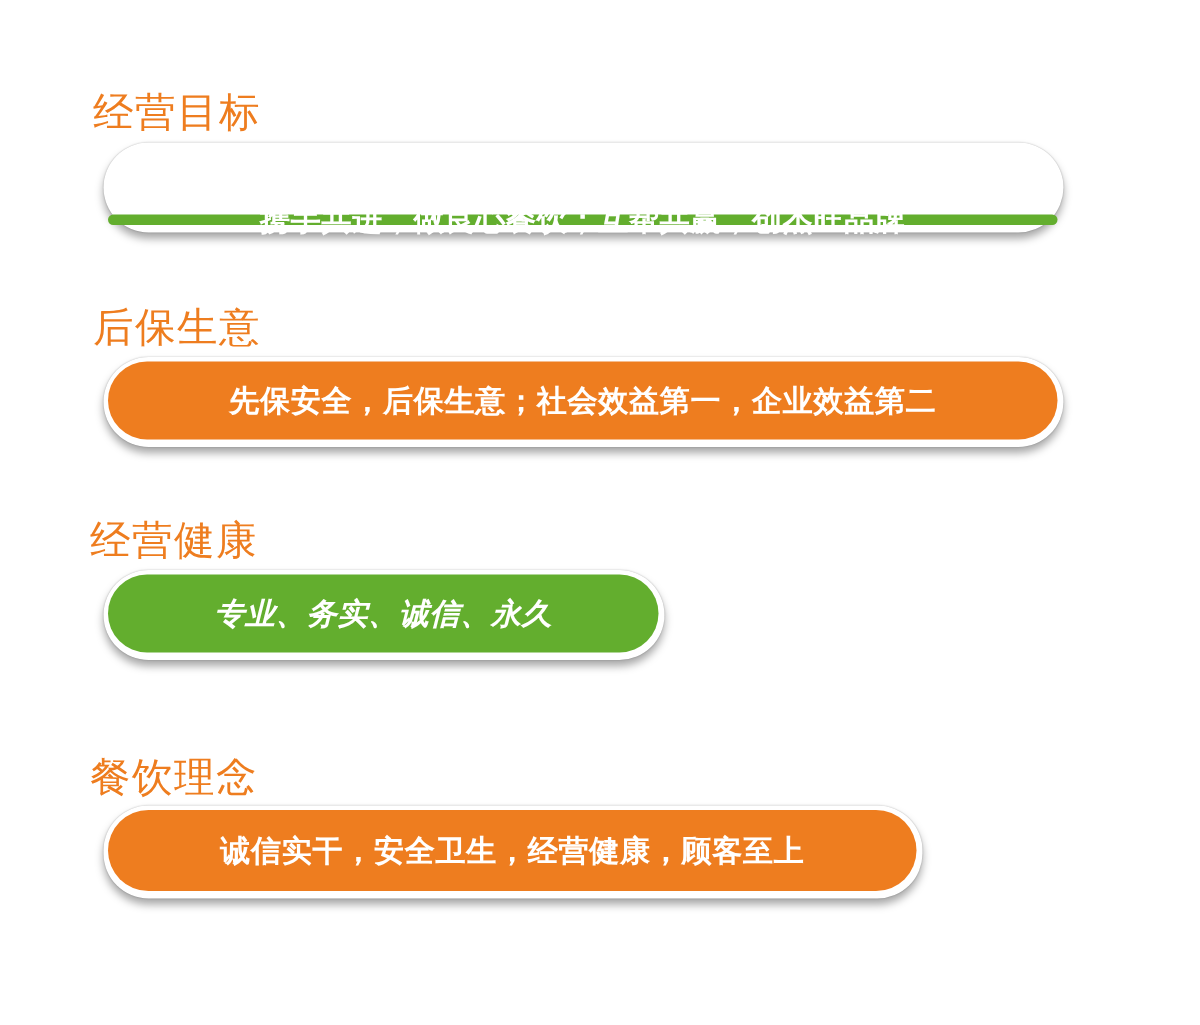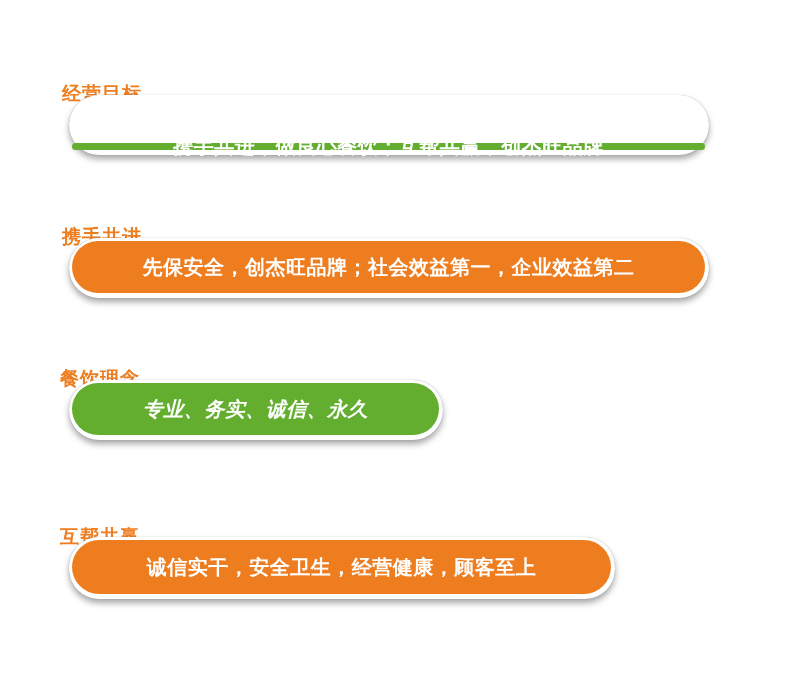--- a/index.html
+++ b/index.html
@@ -1,55 +1,55 @@
 <!DOCTYPE html>
 <html><head>
 <meta charset="utf-8">
 <style>
   html, body { margin:0; padding:0; background:#ffffff; }
   body { width:800px; height:683px; position:relative; overflow:hidden;
          font-family:"DejaVu Sans", sans-serif; }
-  .section-title { position:absolute; color:#ee7d1f; font-weight:bold;
-         font-size:19px; line-height:32px; letter-spacing:1px; white-space:nowrap;margin-top:17px; }
+  .section-title { position:absolute; color:#ee7d1f; font-weight:normal;
+         font-size:27px; line-height:32px; letter-spacing:1px; white-space:nowrap; }
   .pill-frame { position:absolute; border-radius:30px; background:#ffffff;
          box-shadow: 0 4px 6px rgba(0,0,0,0.35), 0 0 1px rgba(0,0,0,0.3); }
   .pill { position:absolute; left:3px; top:3px; right:4px; bottom:5px;
          border-radius:28px; display:flex; align-items:center; justify-content:center; }
   .pill-text { color:#ffffff; font-weight:bold; font-size:20px; white-space:nowrap; letter-spacing:0.5px; }
 </style>
 </head>
 <body>
 
 <div>
   <div class="section-title" style="left:62px;top:60px;">经营目标</div>
   <div class="pill-frame" style="left:69px;top:95px;width:640px;height:60px;">
     <div class="pill" style="background:#63ae2e;margin-top:45px;">
       <span class="pill-text">携手共进，做良心餐饮；互帮共赢，创杰旺品牌</span>
     </div>
   </div>
 </div>
 
 <div>
-  <div class="section-title" style="left:62px;top:203px;">携手共进</div>
+  <div class="section-title" style="left:62px;top:203px;">后保生意</div>
   <div class="pill-frame" style="left:69px;top:238px;width:640px;height:60px;">
     <div class="pill" style="background:#ee7d1f;">
-      <span class="pill-text">先保安全，创杰旺品牌；社会效益第一，企业效益第二</span>
+      <span class="pill-text">先保安全，后保生意；社会效益第一，企业效益第二</span>
     </div>
   </div>
 </div>
 
 <div>
-  <div class="section-title" style="left:60px;top:345px;">餐饮理念</div>
+  <div class="section-title" style="left:60px;top:345px;">经营健康</div>
   <div class="pill-frame" style="left:69px;top:380px;width:374px;height:60px;font-style:italic;">
     <div class="pill" style="background:#63ae2e;">
       <span class="pill-text">专业、务实、诚信、永久</span>
     </div>
   </div>
 </div>
 
 <div>
-  <div class="section-title" style="left:60px;top:503px;">互帮共赢</div>
+  <div class="section-title" style="left:60px;top:503px;">餐饮理念</div>
   <div class="pill-frame" style="left:69px;top:537px;width:546px;height:62px;">
     <div class="pill" style="background:#ee7d1f;text-align:center;">
       <span class="pill-text">诚信实干，安全卫生，经营健康，顾客至上</span>
     </div>
   </div>
 </div>
 
 </body></html>

